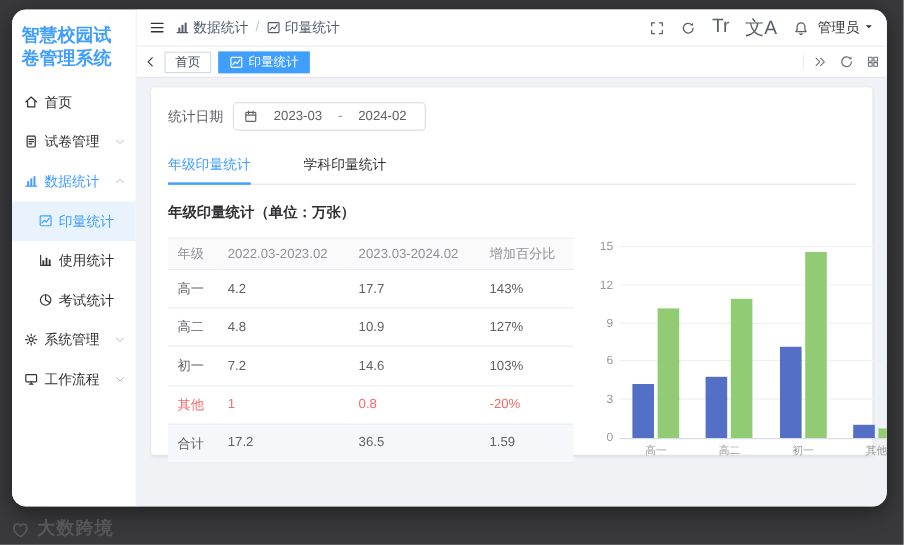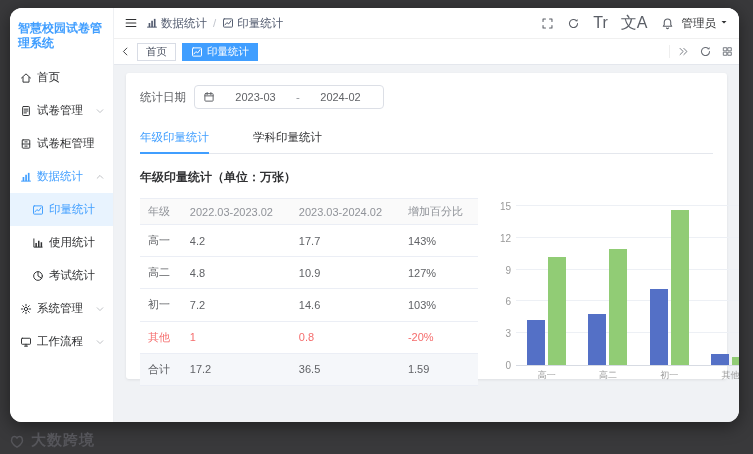--- a/index.html
+++ b/index.html
@@ -9,21 +9,21 @@
     font-family:"Liberation Sans","DejaVu Sans",sans-serif;
     font-size:12px; color:#303133; position:relative;
   }
   .window {
     position:absolute; left:10px; top:8px; width:729px; height:414px;
     background:#fff; border-radius:12px; overflow:hidden; display:flex;
     box-shadow:0 4px 18px rgba(0,0,0,.45);
   }
   
   .sidebar { width:104px; background:#fff; border-right:1px solid #eef0f3; flex:none; display:flex; flex-direction:column; }
-  .logo { color:#409eff; font-weight:bold; font-size:12px; padding:13px 6px 10px 8px; line-height:1.25; }
+  .logo { color:#409eff; font-weight:bold; font-size:15px; padding:13px 6px 10px 8px; line-height:1.25; }
   .side-item { display:flex; align-items:center; gap:5px; padding:9px 8px 9px 10px; color:#303133; cursor:pointer; font-size:11.5px; position:relative; }
   .side-item .lbl { flex:1; white-space:nowrap; overflow:hidden; }
   .side-item.parent-active { color:#409eff; }
   .side-sub { padding-left:22px; }
   .side-sub.selected { background:#e8f3fe; color:#409eff; }
   .chev { margin-left:auto; color:#b0b3b8; }
   .icon { display:inline-flex; align-items:center; justify-content:center; line-height:0; }
   .icon svg { display:block; }
   
   .main { flex:1; display:flex; flex-direction:column; min-width:0; background:#f0f2f5; }
@@ -34,21 +34,21 @@
   .txt-ico { font-size:16px; color:#5a5e66; cursor:pointer; }
   .user { display:flex; align-items:center; gap:3px; font-size:11.5px; cursor:pointer; }
   .tabbar { height:27px; background:#fff; border-top:1px solid #f0f0f0; border-bottom:1px solid #e4e7ed; display:flex; align-items:center; padding:0 6px; gap:6px; flex:none; }
   .tag { height:18px; display:inline-flex; align-items:center; gap:4px; padding:0 8px; border:1px solid #d8dce5; background:#fff; color:#495060; font-size:10.5px; cursor:pointer; }
   .tag.active { background:#409eff; border-color:#409eff; color:#fff; }
   .tabbar-right { margin-left:auto; display:flex; align-items:center; gap:10px; color:#6a6e76; padding-left:8px; border-left:1px solid #eee; }
   
   .content { flex:1; padding:8px 12px; overflow:hidden; }
   .card { background:#fff; border-radius:3px; height:306px; box-shadow:0 1px 3px rgba(0,0,0,.08); padding:12px 14px; }
   .filter-row { display:flex; align-items:center; gap:8px; color:#606266; font-size:11.5px; }
-  .date-input { display:flex; align-items:center; gap:6px; border:1px solid #dcdfe6; border-radius:4px; height:24px; padding:0 8px; width:190px; color:#606266; cursor:pointer; background:#fff; }
+  .date-input { display:flex; align-items:center; gap:6px; border:1px solid #dcdfe6; border-radius:4px; height:24px; padding:0 8px; width:161px; color:#606266; cursor:pointer; background:#fff; }
   .date-input .dt { flex:1; text-align:center; font-size:11px; }
   .date-input .dash { color:#909399; }
   .card-tabs { display:flex; gap:44px; margin-top:14px; border-bottom:1px solid #e4e7ed; }
   .ctab { padding:7px 0 8px; font-size:11.5px; color:#303133; cursor:pointer; position:relative; }
   .ctab.active { color:#409eff; }
   .ctab.active::after { content:""; position:absolute; left:0; right:0; bottom:-1px; height:2px; background:#409eff; }
   .sec-title { font-weight:bold; font-size:12px; color:#303133; margin:15px 0 12px; }
   .cols { display:flex; gap:14px; }
   
   table.stats { border-collapse:collapse; width:338px; font-size:11px; color:#606266; flex:none; }
@@ -90,29 +90,20 @@
               <rect x="3.5" y="2" width="9" height="12" rx="1"></rect>
               <path d="M5.5 5.5h5M5.5 8h5M5.5 10.5h3"></path>
             </svg>
           </span>
           <span class="lbl">试卷管理</span>
           <span class="icon chev">
             <svg width="10" height="10" viewBox="0 0 16 16" fill="none" stroke="currentColor" stroke-width="1.3" stroke-linecap="round" stroke-linejoin="round">
               <path d="M3.5 6 L8 10.5 L12.5 6"></path>
             </svg>
           </span>
-        </div>
-        <div class="side-item">
-          <span class="icon">
-            <svg width="12" height="12" viewBox="0 0 16 16" fill="none" stroke="currentColor" stroke-width="1.3" stroke-linecap="round" stroke-linejoin="round">
-              <rect x="3" y="2.5" width="10" height="11" rx="1"></rect>
-              <path d="M3 8h10M6.5 5.2h3M6.5 10.8h3"></path>
-            </svg>
-          </span>
-          <span class="lbl">试卷柜管理</span>
         </div>
         <div class="side-item parent-active">
           <span class="icon">
             <svg width="12" height="12" viewBox="0 0 16 16" fill="none" stroke="currentColor" stroke-width="1.3" stroke-linecap="round" stroke-linejoin="round">
               <path d="M2 13.5h12"></path>
               <rect x="3.5" y="8" width="2.2" height="5.5" fill="currentColor" stroke="none"></rect>
               <rect x="7" y="5" width="2.2" height="8.5" fill="currentColor" stroke="none"></rect>
               <rect x="10.5" y="2.5" width="2.2" height="11" fill="currentColor" stroke="none"></rect>
             </svg>
           </span>

